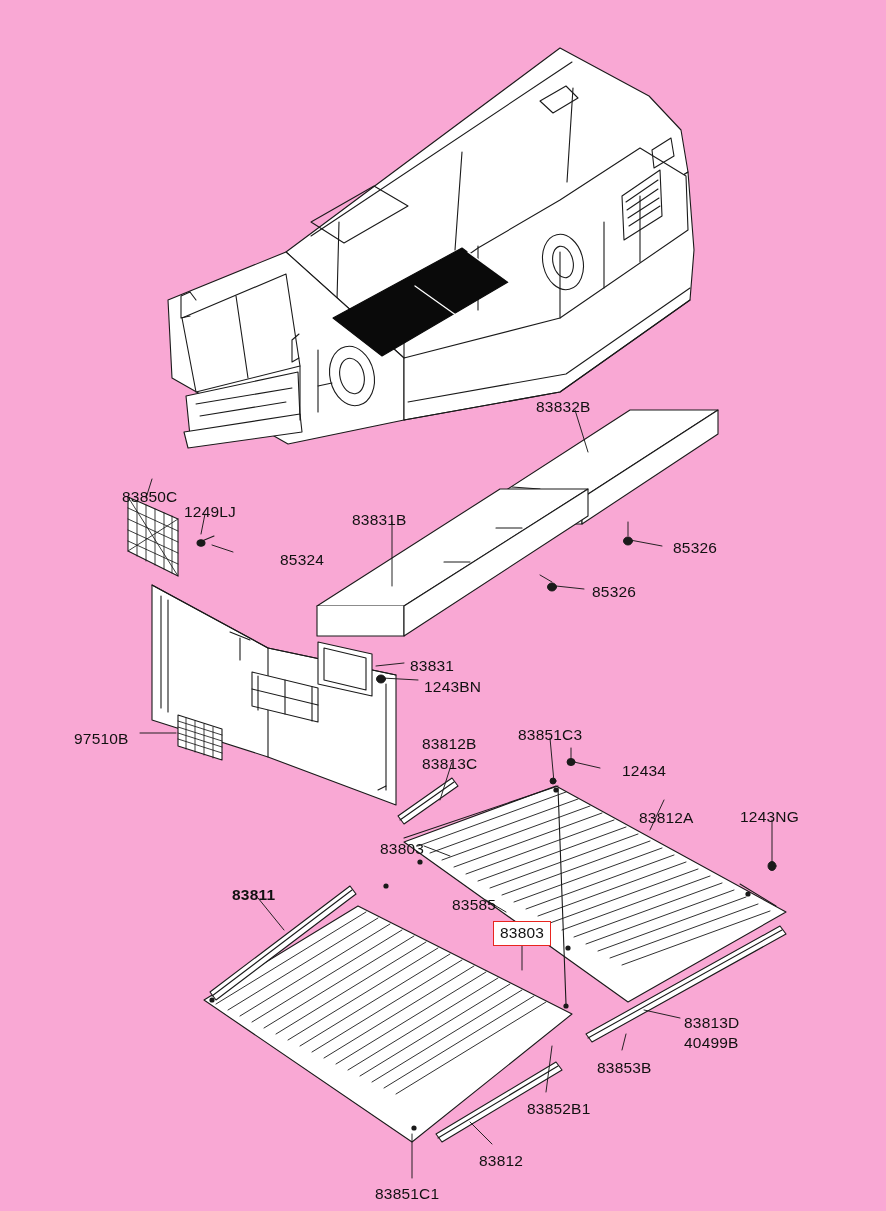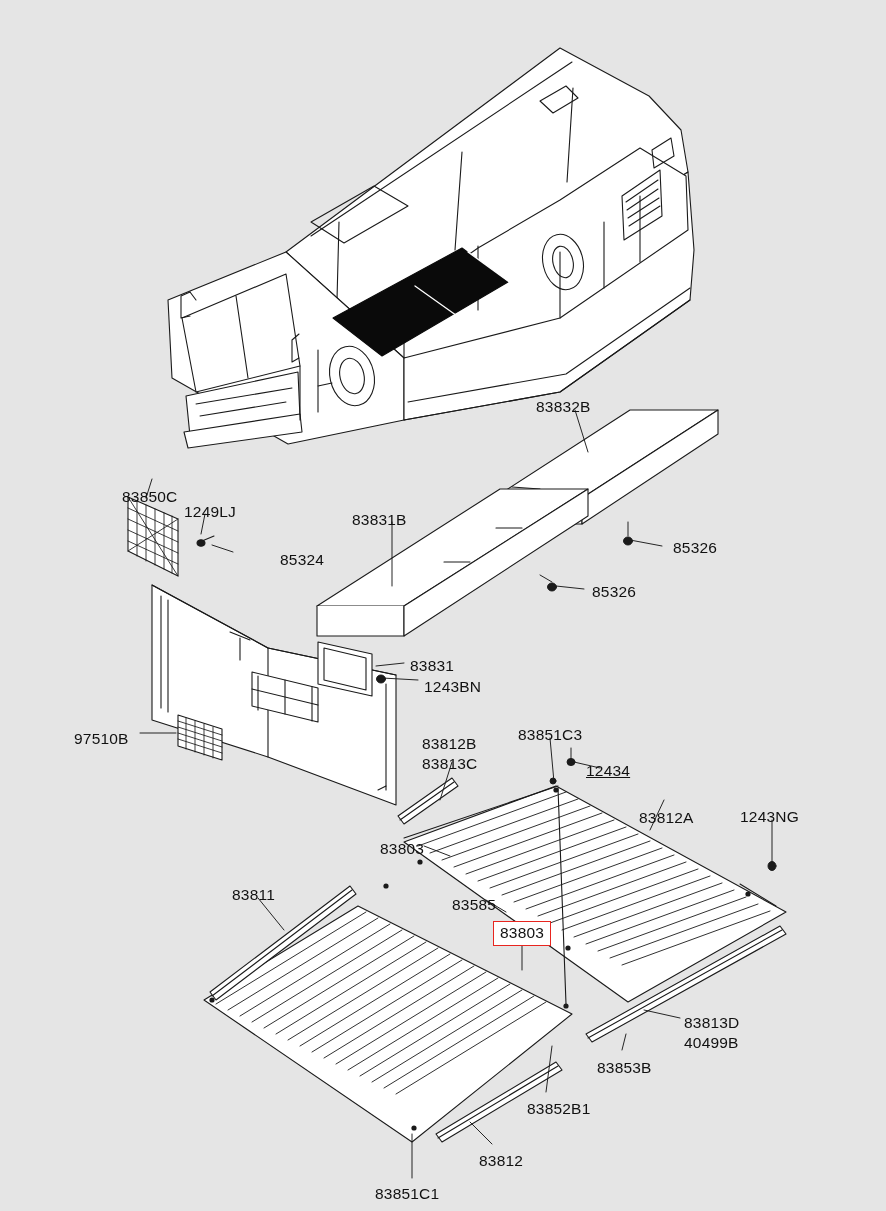--- a/index.html
+++ b/index.html
@@ -7,21 +7,21 @@
     padding: 0;
     background: #ffffff;
   }
   body {
     font-family: "Liberation Sans", sans-serif;
   }
   #sheet {
     position: relative;
     width: 886px;
     height: 1211px;
-    background: #e5e5e5;
+    background: #f9a8d4;
     overflow: hidden;
   }
   #art {
     position: absolute;
     left: 0;
     top: 0;
     width: 886px;
     height: 1211px;
   }
   .lbl {
@@ -319,25 +319,25 @@
   <div class="lbl" style="left:352px; top:511px;text-align:right;">83831B</div>
   <div class="lbl" style="left:239px; top:551px;margin-left:41px;">85324</div>
   <div class="lbl" style="left:673px; top:539px;">85326</div>
   <div class="lbl" style="left:592px; top:583px;">85326</div>
   <div class="lbl" style="left:410px; top:657px;">83831</div>
   <div class="lbl" style="left:424px; top:678px;">1243BN</div>
   <div class="lbl" style="left:74px;  top:730px;">97510B</div>
   <div class="lbl" style="left:422px; top:735px;">83812B</div>
   <div class="lbl" style="left:422px; top:755px;">83813C</div>
   <div class="lbl" style="left:518px; top:726px;">83851C3</div>
-  <div class="lbl" style="left:586px; top:762px;text-decoration:underline;">12434</div>
+  <div class="lbl" style="left:622px; top:762px;">12434</div>
   <div class="lbl" style="left:639px; top:793px;margin-top:16px;">83812A</div>
   <div class="lbl" style="left:700px; top:808px;margin-left:40px;">1243NG</div>
   <div class="lbl" style="left:380px; top:840px;">83803</div>
-  <div class="lbl" style="left:232px; top:886px;">83811</div>
+  <div class="lbl" style="left:232px; top:886px;font-weight:bold;">83811</div>
   <div class="lbl" style="left:452px; top:896px;">83585</div>
   <div class="lbl hl" style="left:493px; top:921px;">83803</div>
   <div class="lbl" style="left:684px; top:1014px;">83813D</div>
   <div class="lbl" style="left:684px; top:1034px;">40499B</div>
   <div class="lbl" style="left:597px; top:1059px;">83853B</div>
   <div class="lbl" style="left:527px; top:1100px;">83852B1</div>
   <div class="lbl" style="left:479px; top:1152px;">83812</div>
   <div class="lbl" style="left:375px; top:1185px;">83851C1</div>
 
 </div>

